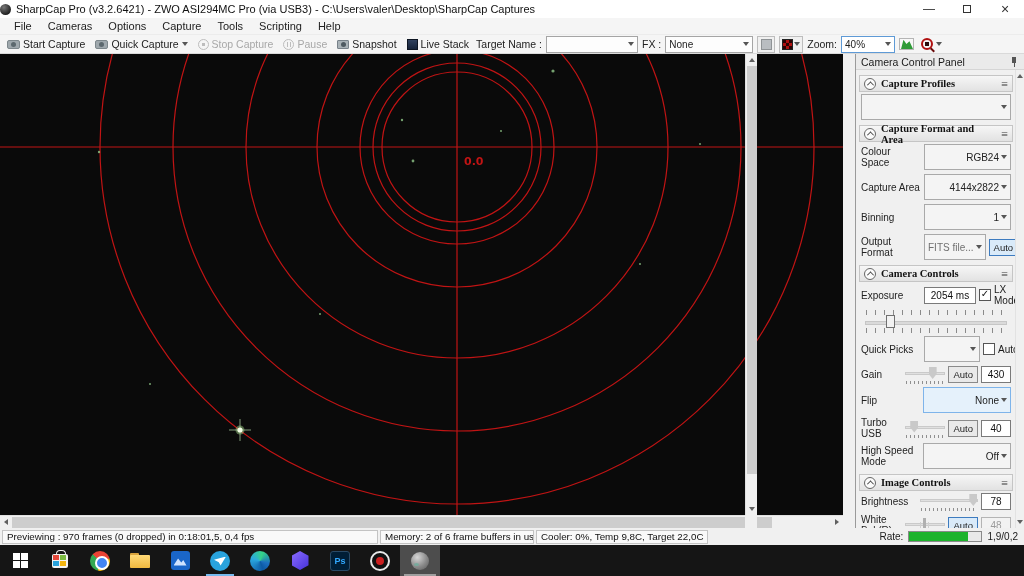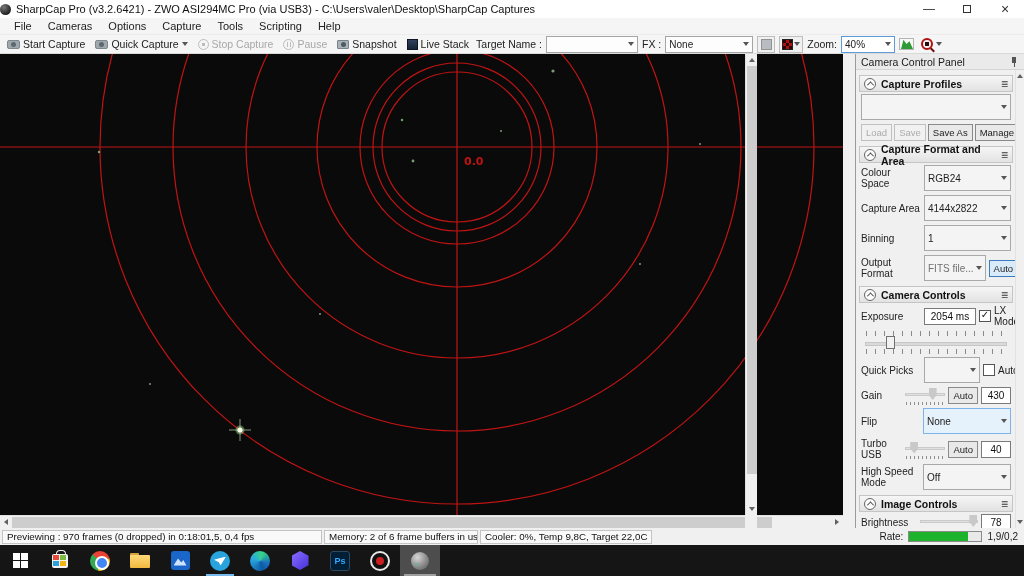--- a/index.html
+++ b/index.html
@@ -64,29 +64,29 @@
   
   .sidepanel { position:absolute; top:54px; left:855px; width:169px; height:474px; background:#f0f0f0; border-left:1px solid #9a9a9a; }
   .sp-title { height:16px; display:flex; align-items:center; justify-content:space-between; padding:0 5px; background:#eaeaea; border-bottom:1px solid #d5d5d5; font-size:10.5px; color:#1a1a1a; }
   .pin-icon { width:9px; height:10px; position:relative; }
   .pin-icon::before { content:""; position:absolute; left:2px; top:0; width:4px; height:6px; background:#555; }
   .pin-icon::after { content:""; position:absolute; left:4px; top:6px; width:1px; height:4px; background:#555; }
   .sp-body { position:absolute; top:16px; left:0; right:9px; bottom:0; overflow:hidden; padding:2px 2px 0 3px; }
   .sp-scroll { position:absolute; top:16px; right:0; width:9px; bottom:0; background:#f0f0f0; border-left:1px solid #e2e2e2; }
   .sp-scroll .sb-up { left:1px; }
   .sp-scroll .sb-down { left:1px; }
-  .section-hdr { height:17px; background:linear-gradient(180deg,#f6f6f6,#e2e2e2); border:1px solid #cscsc5; border:1px solid #c5c5c5; display:flex; align-items:center; gap:5px; padding:0 4px; margin-top:3px; }
+  .section-hdr { height:17px; background:linear-gradient(180deg,#f6f6f6,#e2e2e2); border:1px solid #cscsc5; border:1px solid #c5c5c5; display:flex; align-items:center; gap:5px; padding:0 4px; margin-top:3px;font-family:Liberation Serif, serif; }
   .section-hdr .htext { flex:1; font-weight:bold; font-size:10.5px; color:#111; }
   .collapse-circle { width:12px; height:12px; border:1px solid #666; border-radius:50%; display:flex; align-items:center; justify-content:center; background:#fbfbfb; }
   .chev-up { width:5px; height:5px; border-left:1.5px solid #444; border-top:1.5px solid #444; transform:rotate(45deg) translate(1px,1px); }
   .burger { font-size:12px; color:#333; line-height:10px; }
   .prow { display:flex; align-items:center; gap:3px; padding:2px 2px; min-height:21px; }
   .rlabel { width:60px; font-size:10px; color:#222; line-height:11px; flex:0 0 auto; }
   .rlabel.grow { flex:1 1 auto; }
-  .pcombo { display:flex; align-items:center; height:18px; border:1px solid #a9a9a9; background:#f4f4f4; padding:12px 3px; gap:2px; flex:1; }
+  .pcombo { display:flex; align-items:center; height:18px; border:1px solid #a9a9a9; background:#f4f4f4; padding:12px 3px; gap:2px; flex:1;text-align:right; }
   .pcombo .cval { flex:1; font-size:10px; color:#222; white-space:nowrap; overflow:hidden; }
   .pcombo.dim .cval { color:#707070; }
   .pcombo.bluetint { background:#e5f1fb; border-color:#7eb4ea; }
   .pcombo.fixed56 { flex:0 0 56px; }
   .pbtn { height:17px; border:1px solid #8a8a8a; background:#e9e9e9; font-size:9.5px; padding:0 4px; display:flex; align-items:center; white-space:nowrap; color:#222; }
   .pbtn.disabled { color:#ababab; border-color:#c0c0c0; background:#f1f1f1; }
   .pbtn.highlight { border-color:#3d7bbf; background:#d9eaf9; }
   .valbox { width:30px; height:17px; border:1px solid #7a7a7a; background:#fff; font-size:10px; text-align:center; font-family:inherit; color:#111; }
   .valbox.dim { color:#9a9a9a; background:#f2f2f2; border-color:#b4b4b4; }
   .valbox.wide { width:52px; }
@@ -99,21 +99,21 @@
   .exp-thumb { position:absolute; top:0; width:9px; height:13px; background:#f2f2f2; border:1px solid #707070; }
   .mslider { width:40px; height:17px; position:relative; flex:0 0 auto; }
   .mtrack { position:absolute; left:0; right:0; top:6px; height:3px; background:#e0e0e0; border:1px solid #cacaca; }
   .mthumb { position:absolute; top:1px; width:8px; height:12px; background:#c9c9c9; clip-path:polygon(0 0,100% 0,100% 58%,50% 100%,0 58%); }
   .mthumb.flat { clip-path:none; width:3px; left:45%; background:#b0b0b0; box-shadow:-4px 3px 0 -1px #d0d0d0, 4px 3px 0 -1px #d0d0d0; }
   .mticks { position:absolute; left:1px; right:1px; bottom:-1px; height:3px; background:repeating-linear-gradient(90deg,#8f8f8f 0 1px, transparent 1px 4px); }
 
   
   .statusbar { position:absolute; top:528px; left:0; width:1024px; height:17px; background:#f0f0f0; display:flex; align-items:center; font-size:9.8px; padding:0 2px; gap:2px; }
   .spanel { height:14px; background:#f9f9f9; border:1px solid #c3c3c3; display:flex; align-items:center; padding:0 4px; white-space:nowrap; overflow:hidden; color:#111; }
-  .sp1 { width:320px; } .sp2 { width:154px; } .sp3 { width:172px; }
+  .sp1 { width:376px; } .sp2 { width:154px; } .sp3 { width:172px; }
   .frame-zone { margin-left:auto; display:flex; align-items:center; gap:5px; padding-right:4px; }
   .frame-bar { width:74px; height:11px; border:1px solid #8a8a8a; background:#e9e9e9; position:relative; overflow:hidden; }
   .frame-fill { position:absolute; left:0; top:0; bottom:0; background:#1db32c; }
 
   
   .taskbar { position:absolute; top:545px; left:0; width:1024px; height:31px; background:#151515; display:flex; align-items:center; }
   .tb-slot { width:40px; height:31px; display:flex; align-items:center; justify-content:center; position:relative; flex:0 0 auto; }
   .tb-slot.active-telegram::after { content:""; position:absolute; bottom:0; left:6px; right:6px; height:2px; background:#76b9ed; }
   .tb-slot.active-app { background:#4d4d4d; }
   .tb-slot.active-app::after { content:""; position:absolute; bottom:0; left:4px; right:4px; height:2px; background:#9f9f9f; }
@@ -294,26 +294,20 @@
           </span>
         <span class="htext">Capture Profiles</span>
         <span class="burger">≡</span>
       </div>
       <div class="prow">
         <span class="pcombo">
           <span class="cval"></span>
           <span class="darr"></span>
         </span>
       </div>
-      <div class="prow" style="gap:2px;">
-        <span class="pbtn disabled">Load</span>
-        <span class="pbtn disabled">Save</span>
-        <span class="pbtn">Save As</span>
-        <span class="pbtn">Manage</span>
-      </div>
 
       <div class="section-hdr">
         <span class="collapse-circle">
             <span class="chev-up"></span>
           </span>
         <span class="htext">Capture Format and Area</span>
         <span class="burger">≡</span>
       </div>
       <div class="prow">
         <span class="rlabel">Colour Space</span>

